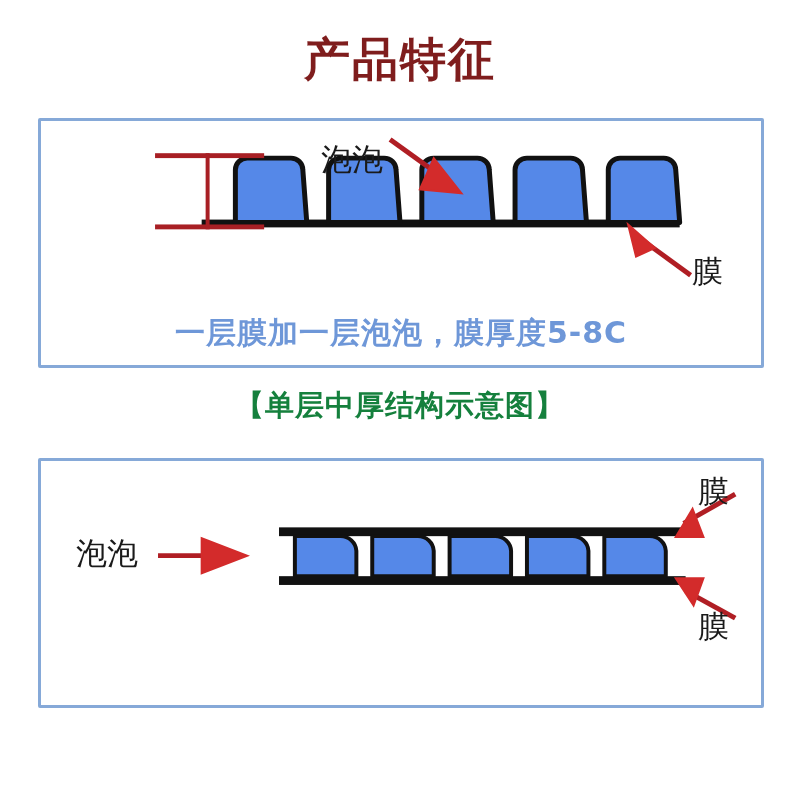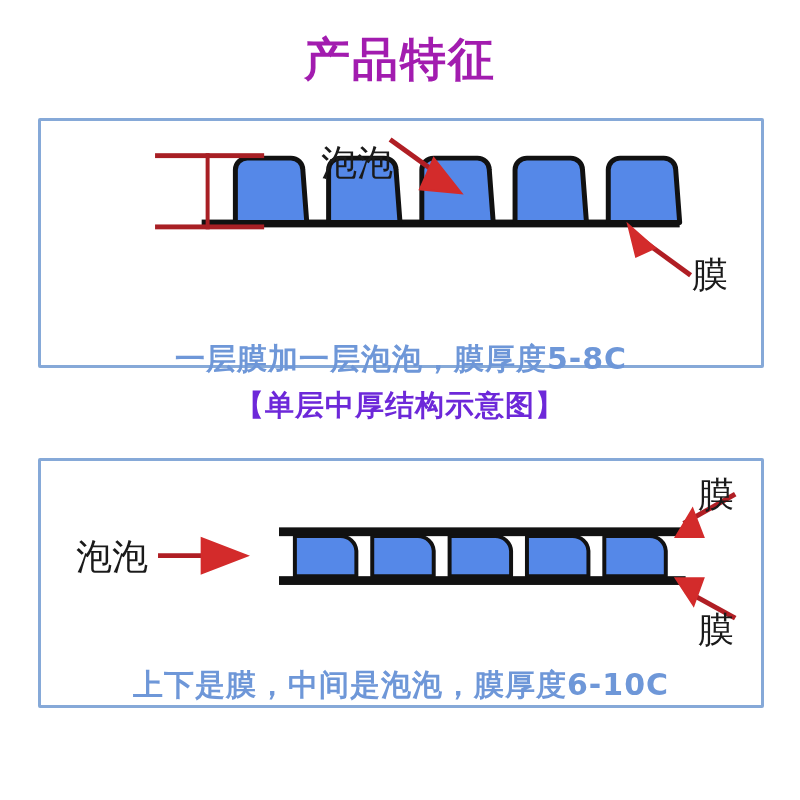--- a/index.html
+++ b/index.html
@@ -24,21 +24,21 @@
   
   .page-title {
     position: absolute;
     left: 0;
     top: 34px;
     width: 800px;
     text-align: center;
     font-size: 46px;
     font-weight: bold;
     letter-spacing: 2px;
-    color: #a21caf;
+    color: #7f1d1d;
     font-family: "DejaVu Sans", "Liberation Sans", sans-serif;
     line-height: 1.1;
   }
 
   
   .panel {
     position: absolute;
     box-sizing: border-box;
     border: 3px solid #86a9d8;
     background: #ffffff;
@@ -57,40 +57,39 @@
     height: 250px;
   }
 
   .panel-caption {
     position: absolute;
     left: 0;
     width: 800px;
     text-align: center;
     font-size: 29px;
     font-weight: bold;
-    color: #6d28d9;
+    color: #15803d;
     font-family: Liberation Mono, monospace;
     letter-spacing: 1px;
   }
   #caption-single { top: 386px; }
   #caption-double { top: 726px; }
 
   
   .panel-summary {
     position: absolute;
     left: 0;
     width: 100%;
     text-align: center;
     font-size: 30px;
     font-weight: bold;
     color: #6e97d8;
     font-family: "DejaVu Sans", "Liberation Sans", sans-serif;
     letter-spacing: 1px;
     white-space: nowrap;
-    margin-top: 26px;
   }
   #summary-single { top: 192px; }
   #summary-double { top: 178px; }
 
   
   .diagram {
     position: absolute;
     left: 0;
     top: 0;
     width: 100%;
@@ -99,21 +98,21 @@
   }
 
   
   .lbl {
     position: absolute;
     font-family: "DejaVu Sans", "Liberation Sans", sans-serif;
     white-space: nowrap;
   }
   .lbl-black {
     color: #1a1a1a;
-    font-size: 36px;
+    font-size: 31px;
     font-weight: normal;
   }
   .lbl-red {
     color: #a81f24;
     font-size: 34px;
     font-weight: normal;
     letter-spacing: 0px;
   }
 </style>
 </head>
@@ -195,17 +194,16 @@
         <path d="M658,148 L640,120 L668,120 Z" fill="#d32b2b" stroke="#d32b2b" stroke-width="2"></path>
       </g>
     </svg>
 
     <div class="lbl lbl-black" style="left:35px; top:72px;">泡泡</div>
 
     <div class="lbl lbl-black" style="left:657px; top:10px;">膜</div>
 
     <div class="lbl lbl-black" style="left:657px; top:145px;">膜</div>
 
-    <div class="panel-summary" id="summary-double">上下是膜，中间是泡泡，膜厚度6-10C</div>
   </div>
 
 
 </div>
 
 </body></html>

